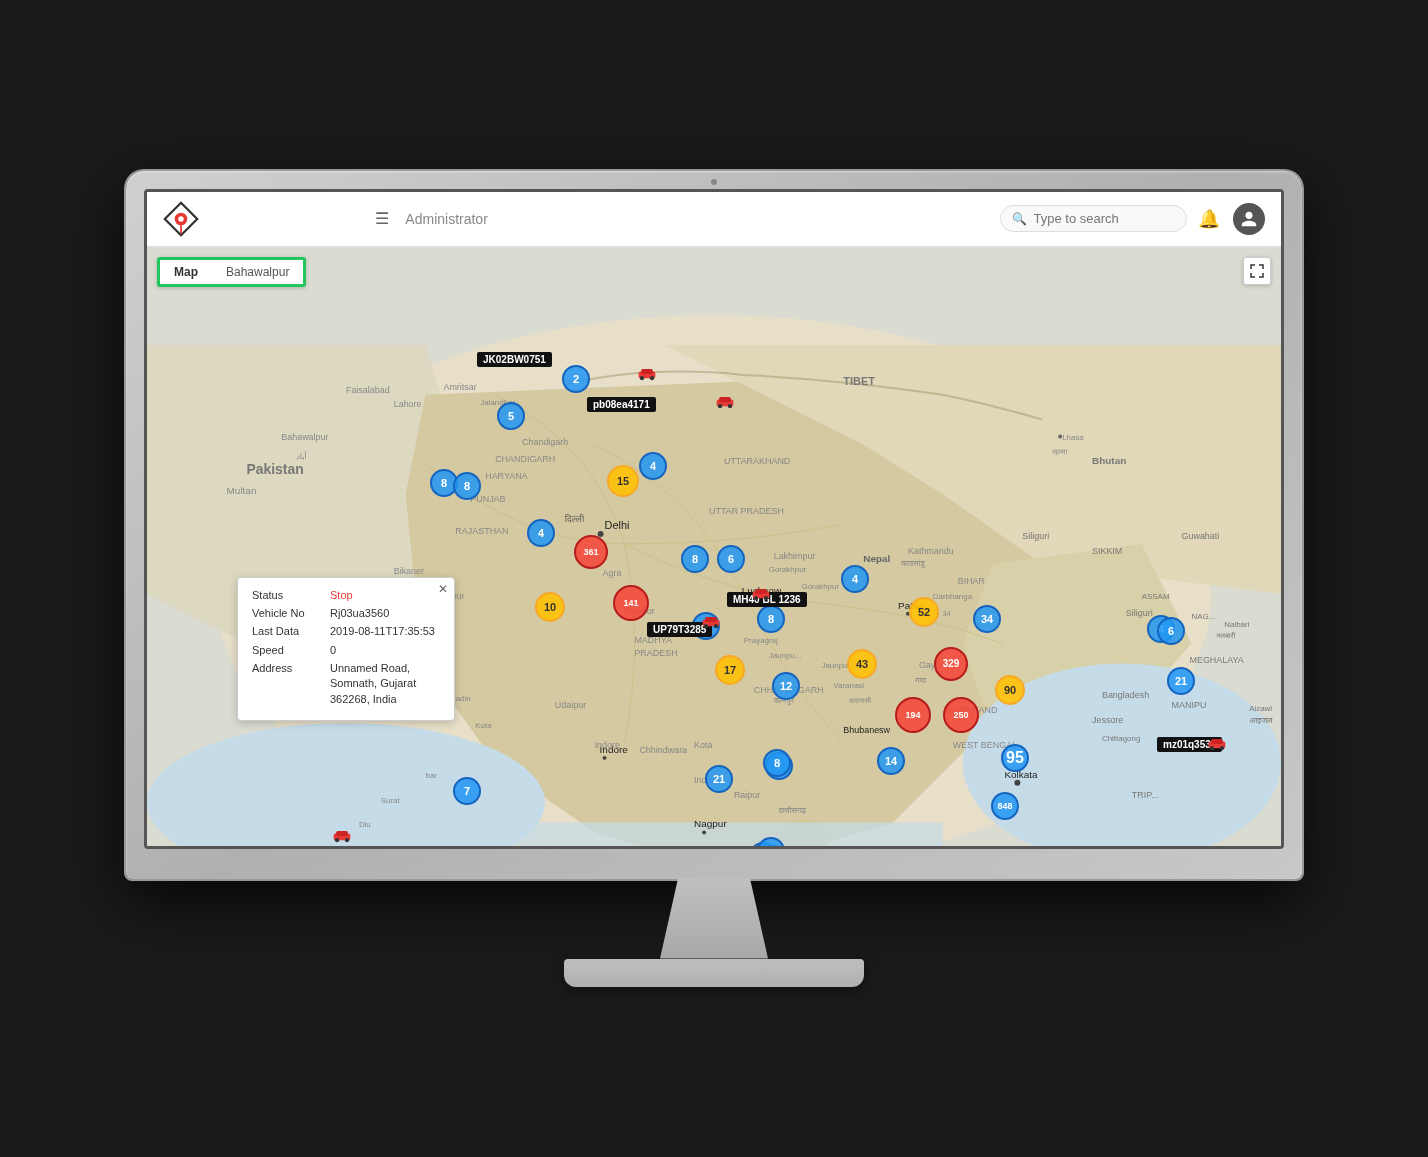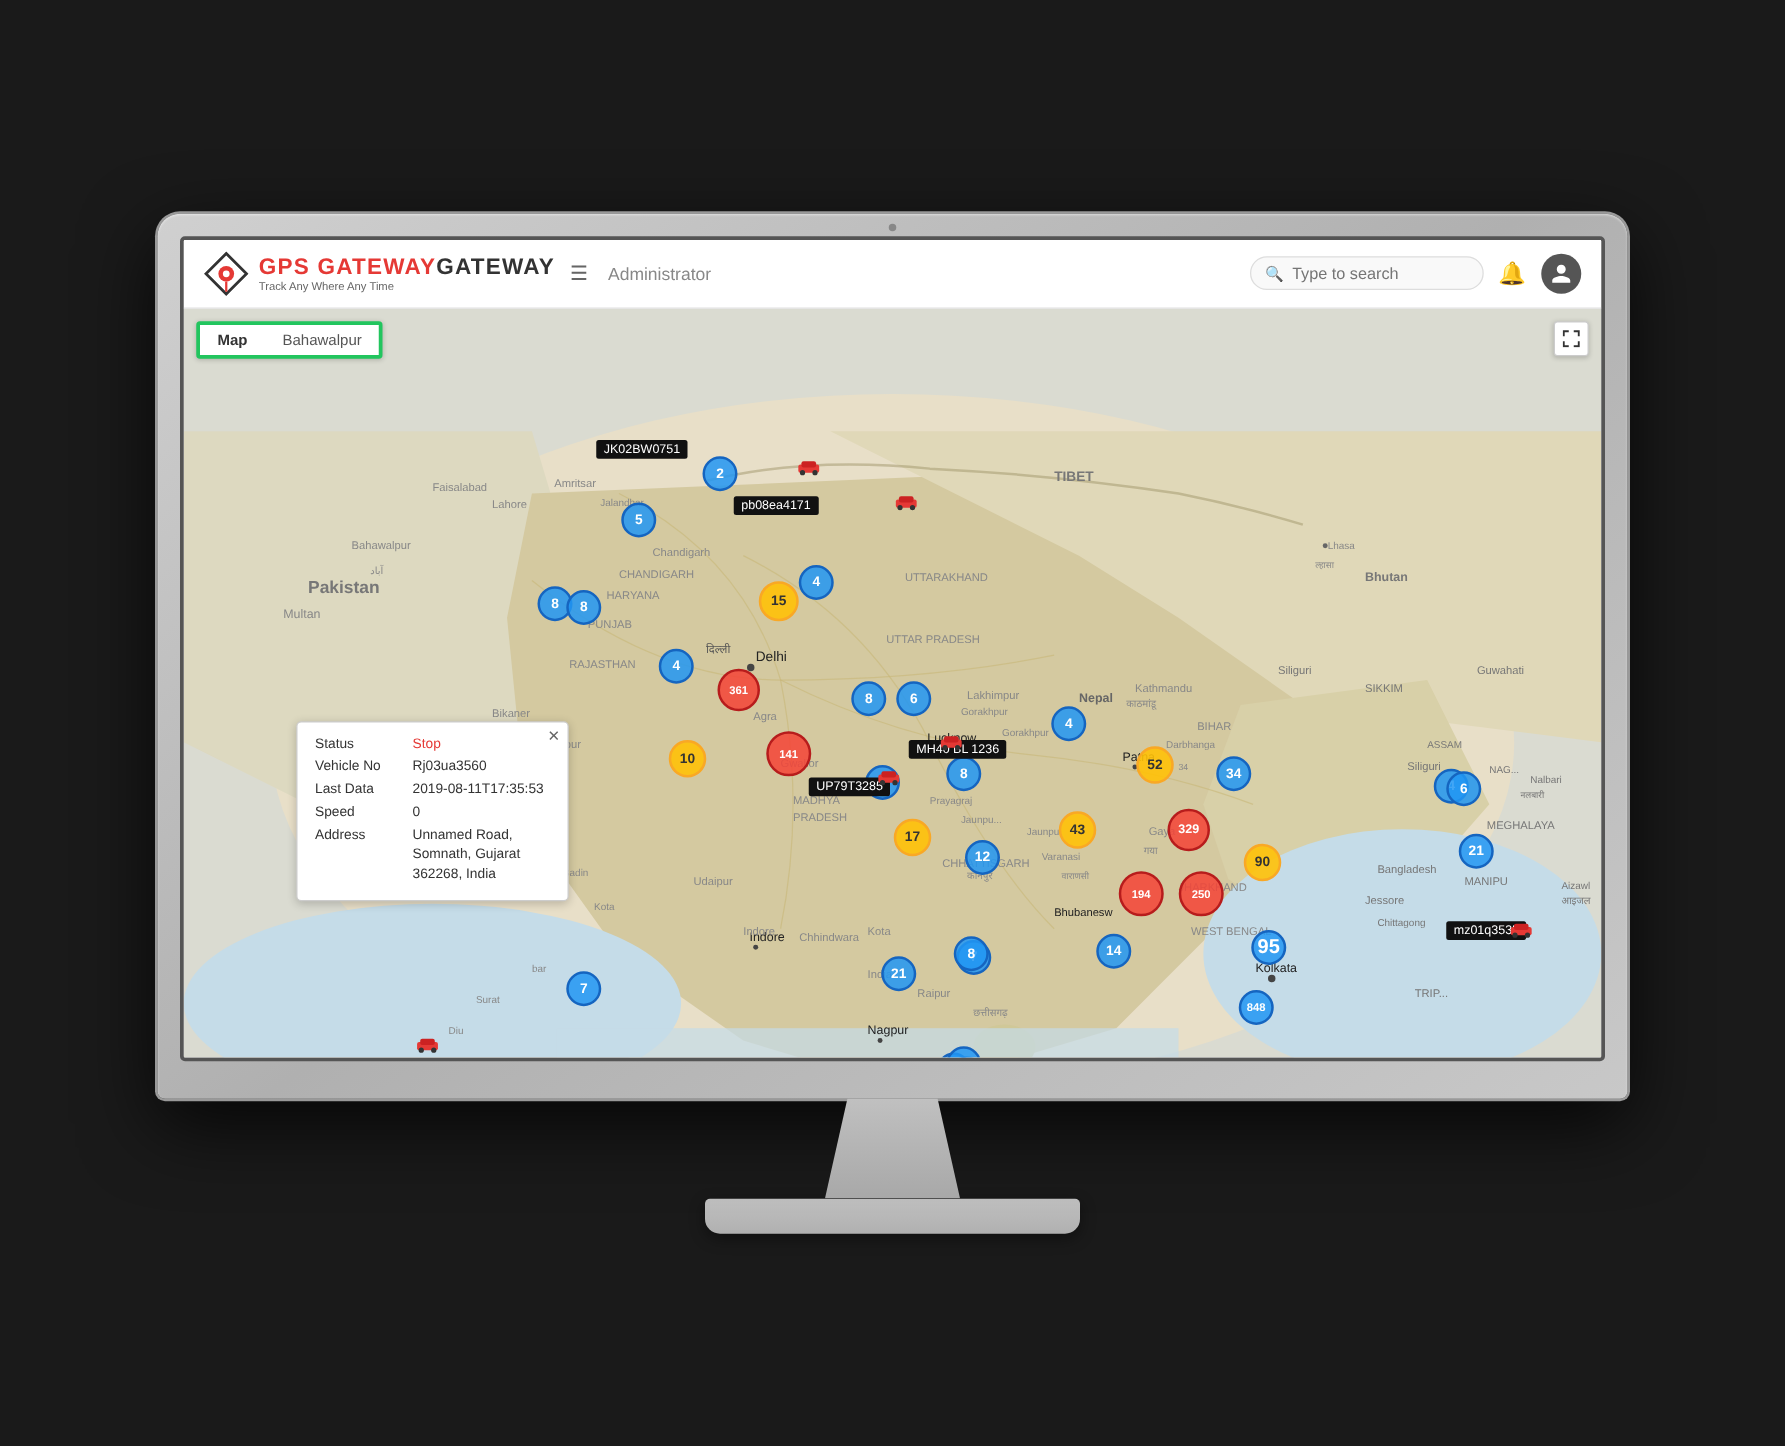--- a/index.html
+++ b/index.html
@@ -288,21 +288,21 @@
     }
 
     
     .vehicle-label {
       position: absolute;
       background: #111;
       color: #fff;
       font-size: 10px;
       padding: 2px 6px;
       border-radius: 2px;
-      font-weight: 400;
+      font-weight: 700;
       white-space: nowrap;
       z-index: 15;
     }
 
     
     .cluster {
       position: absolute;
       border-radius: 50%;
       display: flex;
       align-items: center;
@@ -347,26 +347,20 @@
 
       <div class="top-bar">
         <div class="logo-area">
 
           <svg class="logo-diamond" viewBox="0 0 40 40">
             <polygon points="20,2 38,20 20,38 2,20" fill="none" stroke="#333" stroke-width="2.5"></polygon>
             <circle cx="20" cy="20" r="7" fill="#e53935"></circle>
             <circle cx="20" cy="20" r="3" fill="#fff"></circle>
             <line x1="20" y1="27" x2="20" y2="36" stroke="#e53935" stroke-width="2"></line>
           </svg>
-          <div class="logo-text">
-            <div>
-              <span class="logo-gps">GPS GATEWAY</span><span class="logo-gateway">GATEWAY</span>
-            </div>
-            <span class="logo-tagline">Track Any Where Any Time</span>
-          </div>
         </div>
 
         <span class="hamburger">☰</span>
         <span class="admin-label">Administrator</span>
 
         <div class="top-bar-right">
           <div class="search-box">
             <span class="search-icon">🔍</span>
             <input class="search-input" type="text" readonly="" placeholder="Type to search" style="">
           </div>

